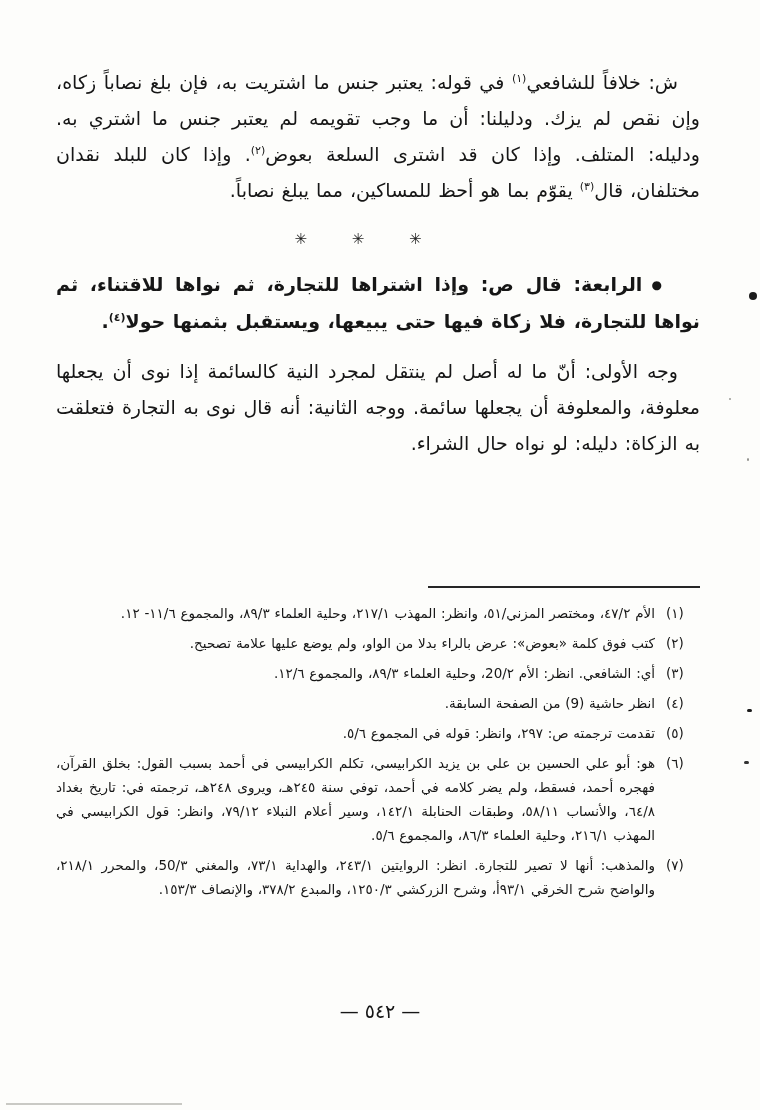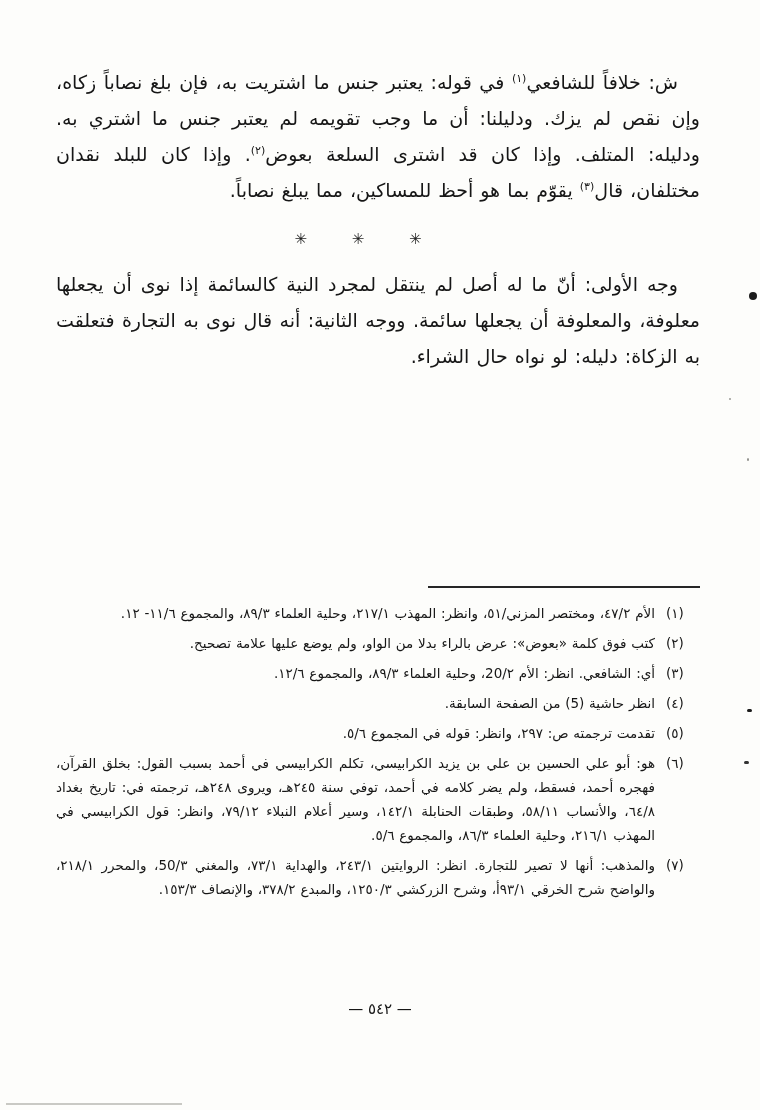--- a/index.html
+++ b/index.html
@@ -82,21 +82,21 @@
     flex: 1;
     text-align: justify;
     word-spacing: 0.5px;
   }
   .page-number {
     position: absolute;
     top: 1000px;
     left: 0;
     width: 100%;
     text-align: center;
-    font-size: 15px;
+    font-size: 19px;
     letter-spacing: 2px;
     direction: rtl;
   }
   
   .speck { position: absolute; background: #1b1b1b; border-radius: 50%; }
   .speck.s1 { top: 292px; right: 3px;  width: 8px; height: 8px; }
   .speck.s2 { top: 398px; right: 29px; width: 2px; height: 2px; background:#9a9a96; }
   .speck.s3 { top: 458px; right: 11px; width: 2px; height: 3px; background:#8f8f8b; }
   .speck.s4 { top: 709px; right: 8px;  width: 5px; height: 3px; border-radius: 2px; }
   .speck.s5 { top: 761px; right: 11px; width: 5px; height: 3px; border-radius: 2px; background:#333; }
@@ -110,41 +110,42 @@
   }
 </style>
 </head>
 <body>
 
 <div class="page">
 
   <div class="text-col">
       <div class="para">ش: خلافاً للشافعي<span class="fnref">(١)</span> في قوله: يعتبر جنس ما اشتريت به، فإن بلغ نصاباً زكاه، وإن نقص لم يزك. ودليلنا: أن ما وجب تقويمه لم يعتبر جنس ما اشتري به. ودليله: المتلف. وإذا كان قد اشترى السلعة بعوض<span class="fnref">(٢)</span>. وإذا كان للبلد نقدان مختلفان، قال<span class="fnref">(٣)</span> يقوّم بما هو أحظ للمساكين، مما يبلغ نصاباً.</div>
       <div class="stars-sep">✳ ✳ ✳</div>
+      <div class="para bold-p bullet-p"><span class="bullet">●</span>الرابعة: قال ص: وإذا اشتراها للتجارة، ثم نواها للاقتناء، ثم نواها للتجارة، فلا زكاة فيها حتى يبيعها، ويستقبل بثمنها حولا<span class="fnref">(٤)</span>.</div>
       <div class="para">وجه الأولى: أنّ ما له أصل لم ينتقل لمجرد النية كالسائمة إذا نوى أن يجعلها معلوفة، والمعلوفة أن يجعلها سائمة. ووجه الثانية: أنه قال نوى به التجارة فتعلقت به الزكاة: دليله: لو نواه حال الشراء.</div>
     </div>
 
   <div class="fn-rule"></div>
 
   <div class="footnotes">
       <div class="fn">
         <div class="fn-marker">(١)</div>
         <div class="fn-text">الأم ٤٧/٢، ومختصر المزني/٥١، وانظر: المهذب ٢١٧/١، وحلية العلماء ٨٩/٣، والمجموع ١١/٦- ١٢.</div>
       </div>
       <div class="fn">
         <div class="fn-marker">(٢)</div>
         <div class="fn-text">كتب فوق كلمة «بعوض»: عرض بالراء بدلا من الواو، ولم يوضع عليها علامة تصحيح.</div>
       </div>
       <div class="fn">
         <div class="fn-marker">(٣)</div>
         <div class="fn-text">أي: الشافعي. انظر: الأم 20/٢، وحلية العلماء ٨٩/٣، والمجموع ١٢/٦.</div>
       </div>
       <div class="fn">
         <div class="fn-marker">(٤)</div>
-        <div class="fn-text">انظر حاشية (5) من الصفحة السابقة.</div>
+        <div class="fn-text">انظر حاشية (9) من الصفحة السابقة.</div>
       </div>
       <div class="fn">
         <div class="fn-marker">(٥)</div>
         <div class="fn-text">تقدمت ترجمته ص: ٢٩٧، وانظر: قوله في المجموع ٥/٦.</div>
       </div>
       <div class="fn">
         <div class="fn-marker">(٦)</div>
         <div class="fn-text">هو: أبو علي الحسين بن علي بن يزيد الكرابيسي، تكلم الكرابيسي في أحمد بسبب القول: بخلق القرآن، فهجره أحمد، فسقط، ولم يضر كلامه في أحمد، توفي سنة ٢٤٥هـ، ويروى ٢٤٨هـ، ترجمته في: تاريخ بغداد ٦٤/٨، والأنساب ٥٨/١١، وطبقات الحنابلة ١٤٢/١، وسير أعلام النبلاء ٧٩/١٢، وانظر: قول الكرابيسي في المهذب ٢١٦/١، وحلية العلماء ٨٦/٣، والمجموع ٥/٦.</div>
       </div>
       <div class="fn">

